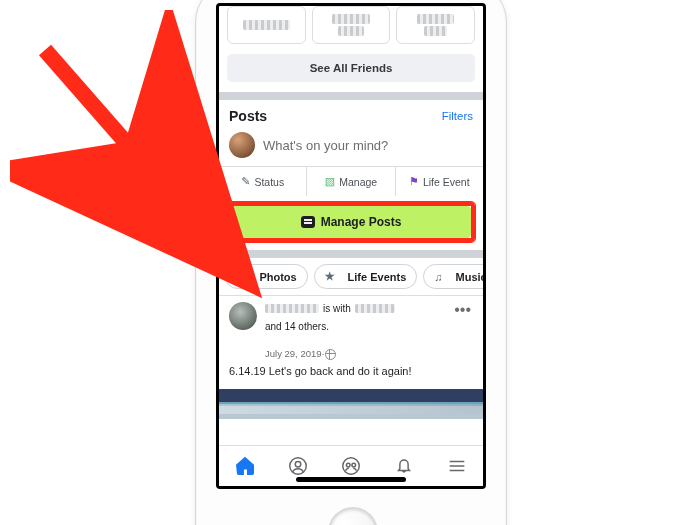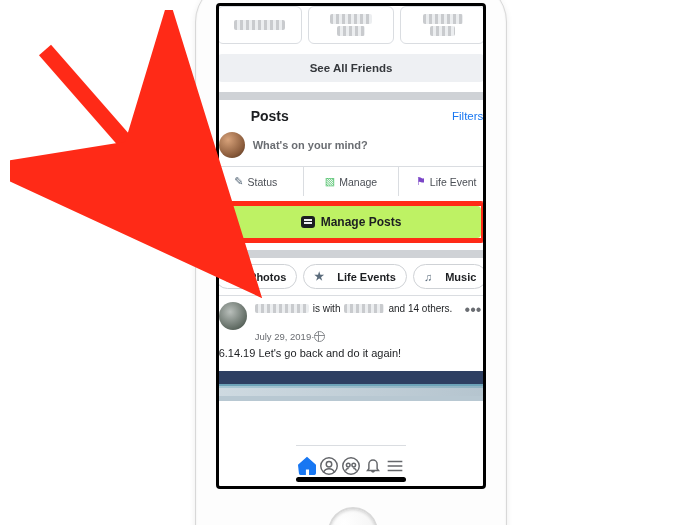--- a/index.html
+++ b/index.html
@@ -53,21 +53,20 @@
     background: #ffffff;
     border: 3px solid #000;
     border-radius: 4px;
     overflow: hidden;
   }
   .screen-inner {
     position:absolute;
     inset:0;
     display:flex;
     flex-direction:column;
-    align-items:center;
   }
 
   
   .content {
     flex: 1 1 auto;
     overflow: hidden;
     font-size: 11px;
     color: #1c1e21;
   }
 
@@ -112,36 +111,35 @@
     height: 8px;
     background: #cfd2d6;
     margin: 0;
   }
 
   .posts-head {
     display:flex;
     justify-content:space-between;
     align-items:center;
     padding: 8px 10px 6px 10px;
-    margin-left: 32px;
   }
   .posts-head .title { font-size: 14px; font-weight: 700; }
   .posts-head .filters { font-size: 11.5px; color: #1877f2; }
 
   .composer {
     display:flex;
     align-items:center;
     gap:8px;
     padding: 2px 10px 8px 10px;
   }
   .avatar-sm {
     width: 26px; height:26px; border-radius:50%;
     background: radial-gradient(circle at 35% 30%, #d7a27a, #8a5b3b 65%, #4b2f1c);
   }
-  .prompt { color:#6a6d72; font-size:11px;font-weight:bold; }
+  .prompt { color:#6a6d72; font-size:13px; }
 
   .thin-sep { height:1px; background:#dadde1; }
 
   .triple {
     display:flex;
   }
   .triple > div {
     flex:1;
     display:flex;
     align-items:center;

